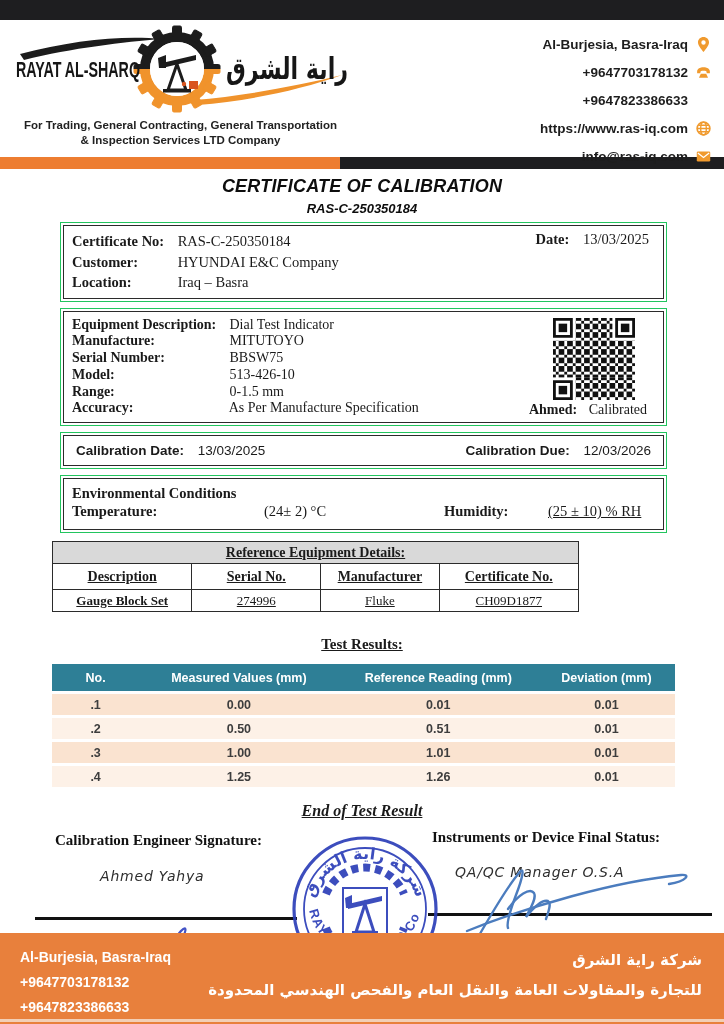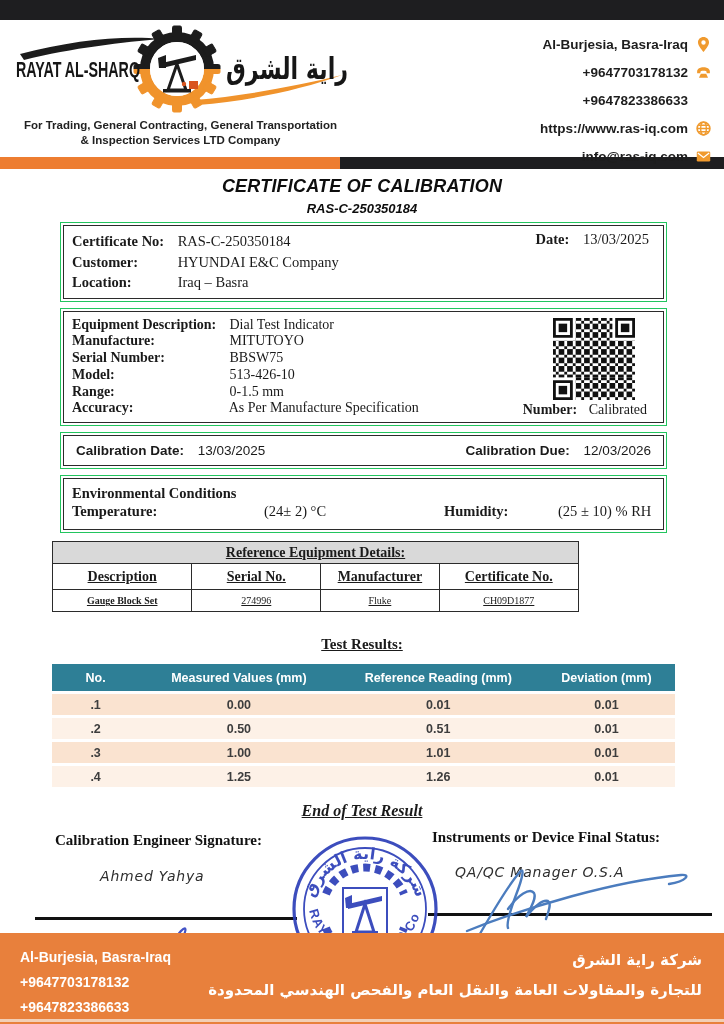--- a/index.html
+++ b/index.html
@@ -43,27 +43,27 @@
 
   .cal-row { display:flex; justify-content:space-between; font-family:"Liberation Sans", sans-serif;
     font-size:13.5px; padding:2px 4px;gap:24px; }
   .cal-row .lab { font-weight:bold; margin-right:10px; }
 
   .env-title { font-size:14.5px; font-weight:bold; line-height:19px; }
   .env-line { position:relative; height:21px; font-size:14.5px; }
   .env-line .t-lab { position:absolute; left:0; font-weight:bold; }
   .env-line .t-val { position:absolute; left:192px; }
   .env-line .h-lab { position:absolute; left:372px; font-weight:bold; }
-  .env-line .h-val { position:absolute; left:486px; }
+  .env-line .h-val { position:absolute; left:476px;text-decoration:underline; }
 
   table.ref { width:527px; margin:8px 0 0 52px; border-collapse:collapse;text-decoration:underline; }
   table.ref td, table.ref th { border:1px solid #2b2b2b; text-align:center; }
   .ref-title { background:#d9d9d9; font-weight:bold; font-size:14px; height:22px; }
   .ref-head th { font-size:14px; font-weight:bold; height:26px; }
-  .ref-data td { font-size:10px; height:22px; }
+  .ref-data td { font-size:13px; height:22px; }
   .ref-data td:first-child { font-weight:bold; }
   .c1{width:26.5%;} .c2{width:24.5%;} .c3{width:22.5%;} .c4{width:26.5%;}
 
   .tr-title { text-align:center; margin-top:24px; font-size:15px; font-weight:bold; text-decoration:underline; }
 
   .test-table { width:623px; margin:11px 0 0 52px; font-family:"Liberation Sans", sans-serif; }
   .tt-head { display:flex; background:#2E7F96; color:#fff; font-weight:bold; font-size:12.5px; height:27px; align-items:center; }
   .tt-row { display:flex; height:21px; align-items:center; font-size:12.5px; font-weight:bold; color:#3d3d3d; margin-top:3px; }
   .tt-row.dark { background:#FAE3D0; }
   .tt-row.light { background:#FDF1E7; }
@@ -267,21 +267,21 @@
           <path d="M0 0h7v7h-7z M1 1v5h5v-5z" fill-rule="evenodd"></path>
           <rect x="2" y="2" width="3" height="3"></rect>
           <path d="M22 0h7v7h-7z M23 1v5h5v-5z" fill-rule="evenodd"></path>
           <rect x="24" y="2" width="3" height="3"></rect>
           <path d="M0 22h7v7h-7z M1 23v5h5v-5z" fill-rule="evenodd"></path>
           <rect x="2" y="24" width="3" height="3"></rect>
         </g>
       </svg>
     </div>
     <div class="status-group">
-      <span class="lab">Number:</span>
+      <span class="lab">Ahmed:</span>
       <span>Calibrated</span>
     </div>
   </div>
 </div>
 
 <div class="dbox">
   <div class="dbox-inner">
     <div class="cal-row">
       <span>
         <span class="lab">Calibration Date:</span>

